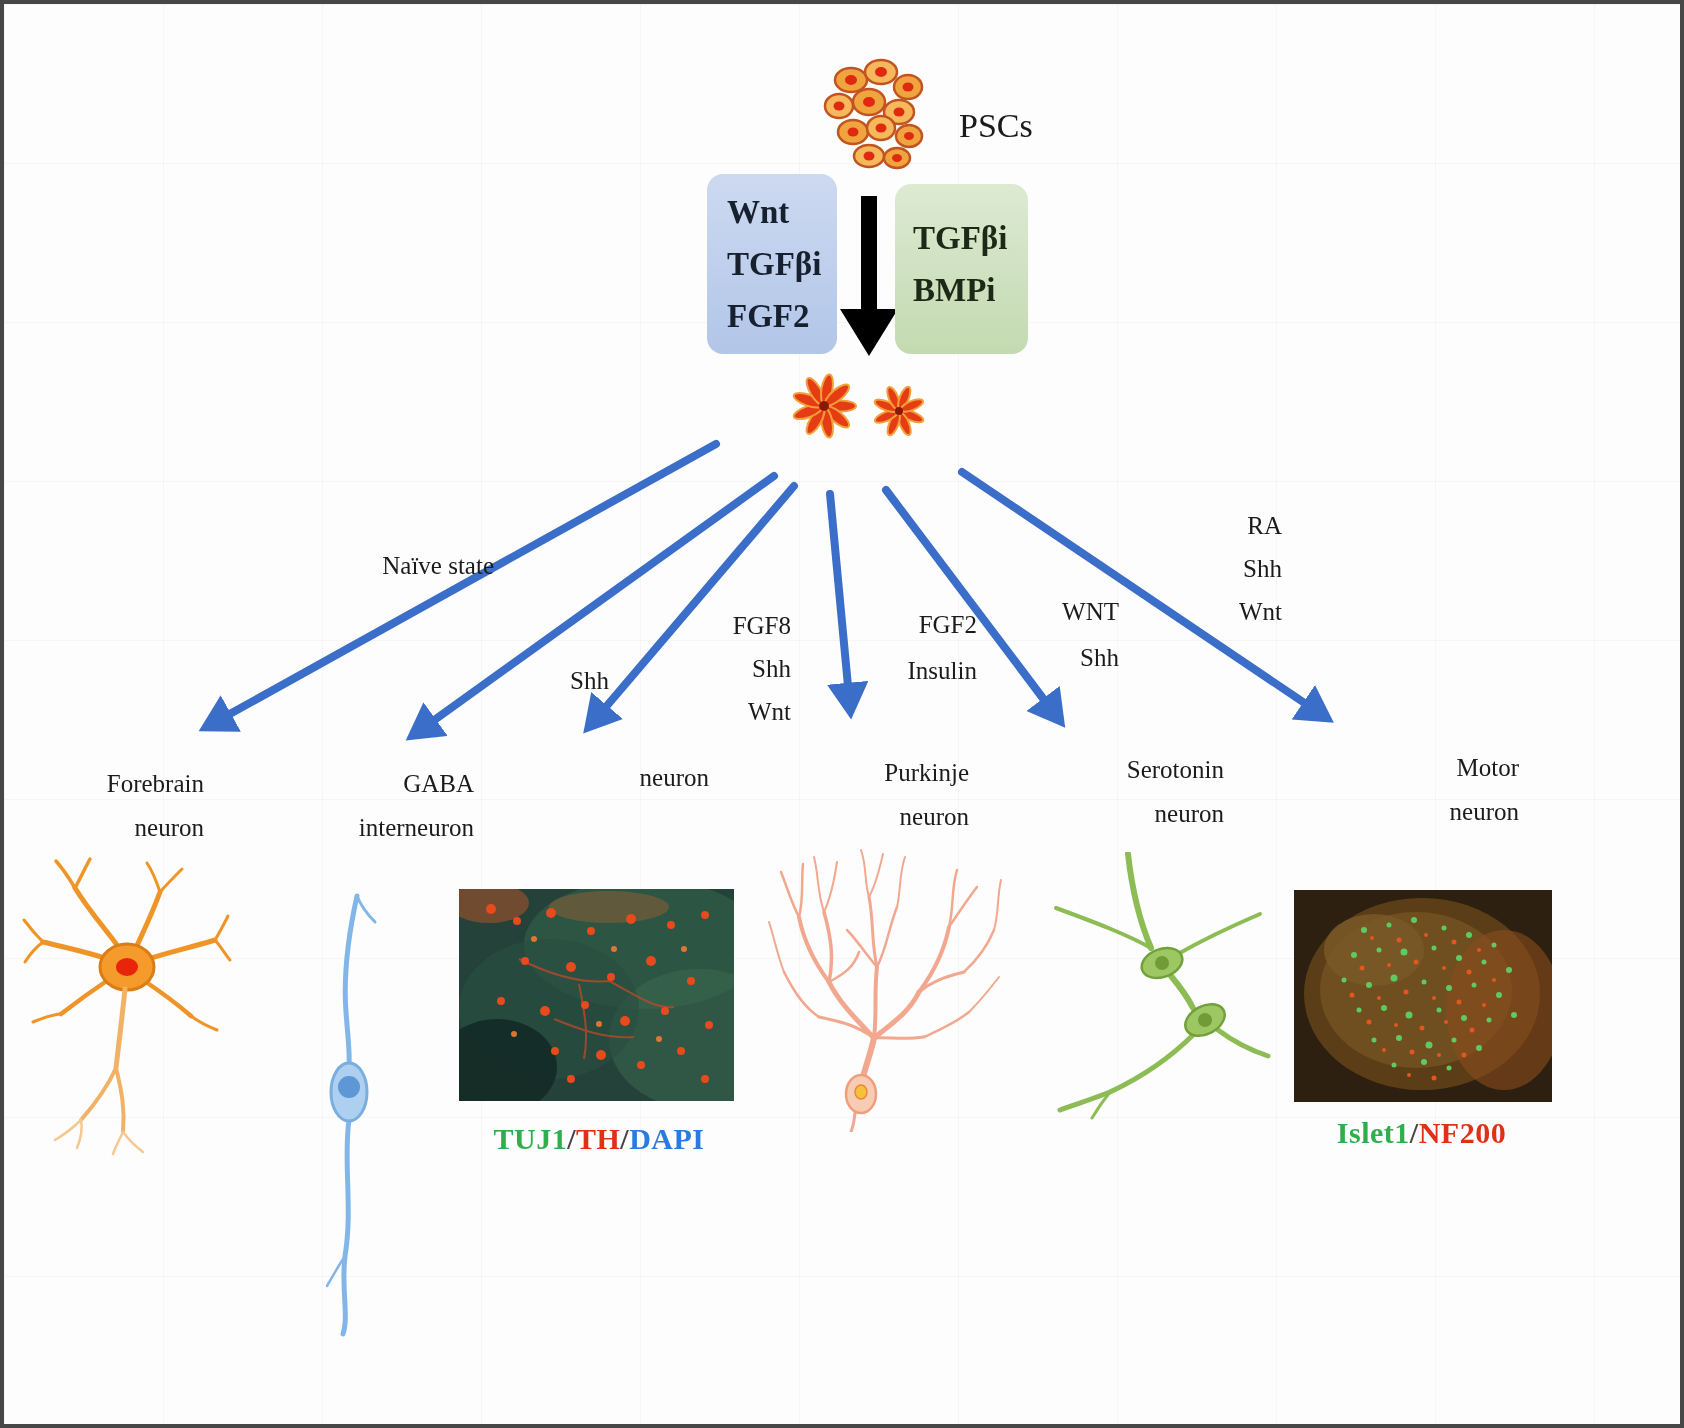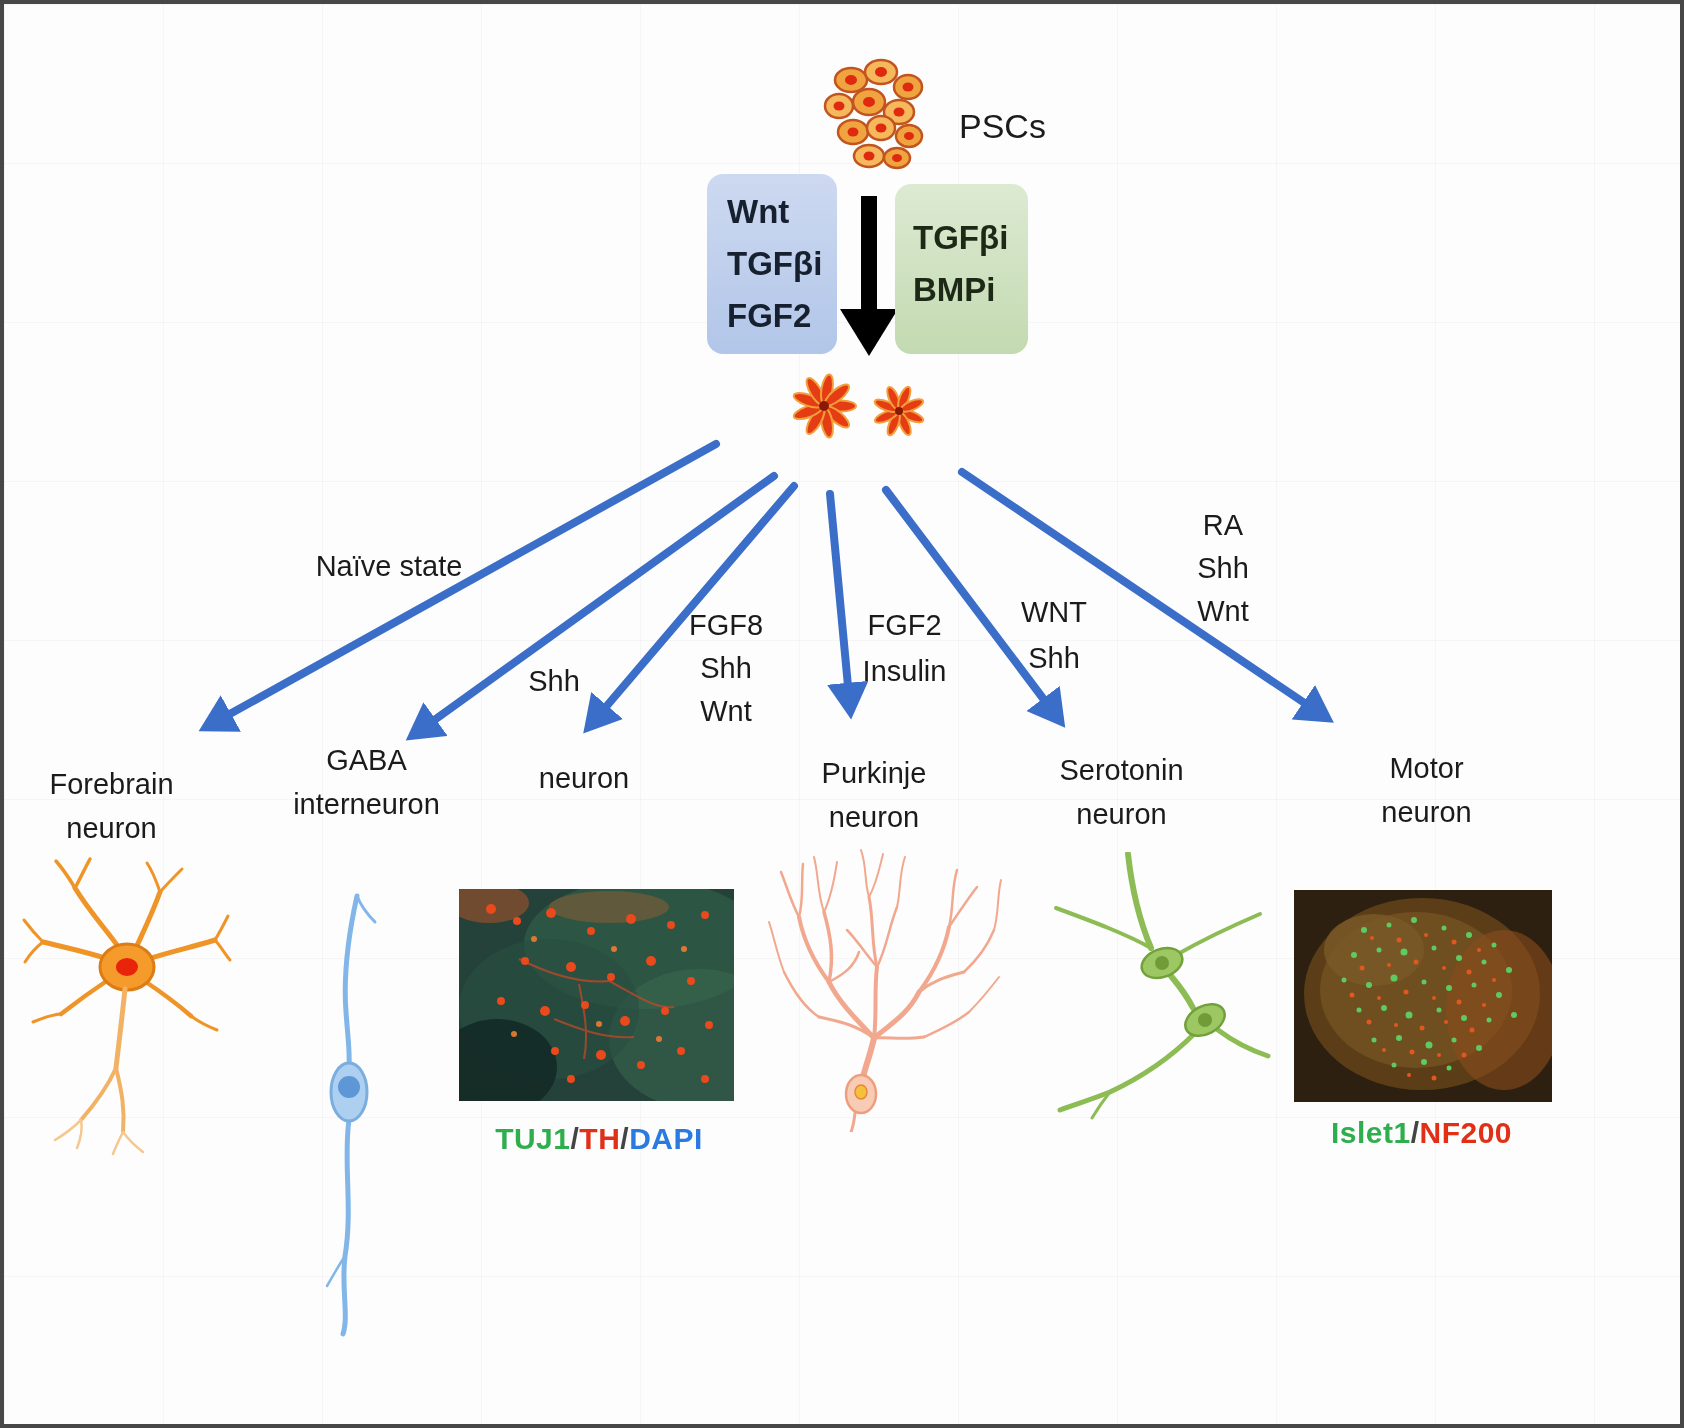--- a/index.html
+++ b/index.html
@@ -5,24 +5,24 @@
   * { margin:0; padding:0; box-sizing:border-box; }
   html,body { background:#ffffff; }
   .frame {
     position:relative; width:1684px; height:1428px;
     border:4px solid #474747; overflow:hidden;
     background:
       linear-gradient(rgba(110,110,110,0.05) 1px, transparent 1px),
       linear-gradient(90deg, rgba(110,110,110,0.05) 1px, transparent 1px),
       #fdfdfd;
     background-size:159px 159px, 159px 159px, auto;
-    font-family:Liberation Sans, sans-serif; color:#1b1b1b;
+    font-family:Liberation Serif, serif; color:#1b1b1b;
   }
   .abs { position:absolute; }
-  .lbl { position:absolute; font-size:29px; line-height:44px; text-align:center; color:#1b1b1b; }
+  .lbl { position:absolute; font-size:25px; line-height:44px; text-align:right; color:#1b1b1b; }
   .lbl.big { font-size:34px; text-align:left; white-space:nowrap; }
   .factor-box { position:absolute; border-radius:16px; font-size:33px; line-height:52px; font-weight:600; }
   .box-blue  { background:linear-gradient(180deg,#cdd9f0,#b2c6e9); color:#16202f; padding:12px 0 0 20px; }
   .box-green { background:linear-gradient(180deg,#dcead2,#c3dab1); color:#1d2916; padding:28px 0 0 18px; }
   .caption { position:absolute; font-size:30px; font-weight:bold; text-align:center; letter-spacing:0.5px; }
   svg { display:block; }
   .arrow-layer { position:absolute; left:0; top:0; pointer-events:none; }
 </style>
 </head>
 <body>
@@ -175,21 +175,21 @@
   <div class="lbl" style="left:1160px; top:500px; width:118px; line-height:43px;">
     <div>RA</div>
     <div>Shh</div>
     <div>Wnt</div>
   </div>
 
   <div class="lbl" style="left:15px; top:758px; width:185px;">
     <div>Forebrain</div>
     <div>neuron</div>
   </div>
-  <div class="lbl" style="left:255px; top:734px; width:215px;">
+  <div class="lbl" style="left:255px; top:758px; width:215px;">
     <div>GABA</div>
     <div>interneuron</div>
   </div>
   <div class="lbl" style="left:455px; top:752px; width:250px;">
     <div>neuron</div>
   </div>
   <div class="lbl" style="left:775px; top:747px; width:190px;">
     <div>Purkinje</div>
     <div>neuron</div>
   </div>

